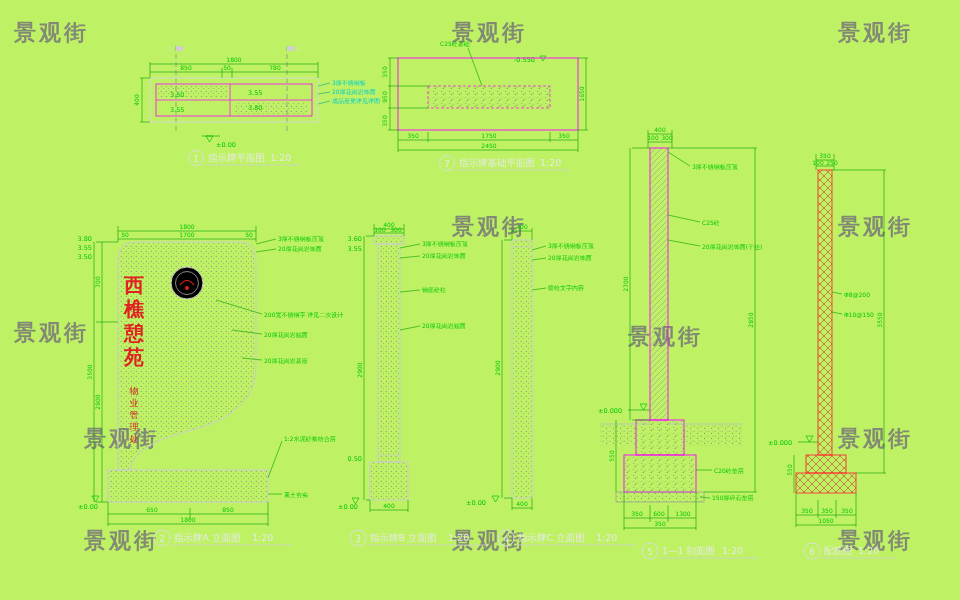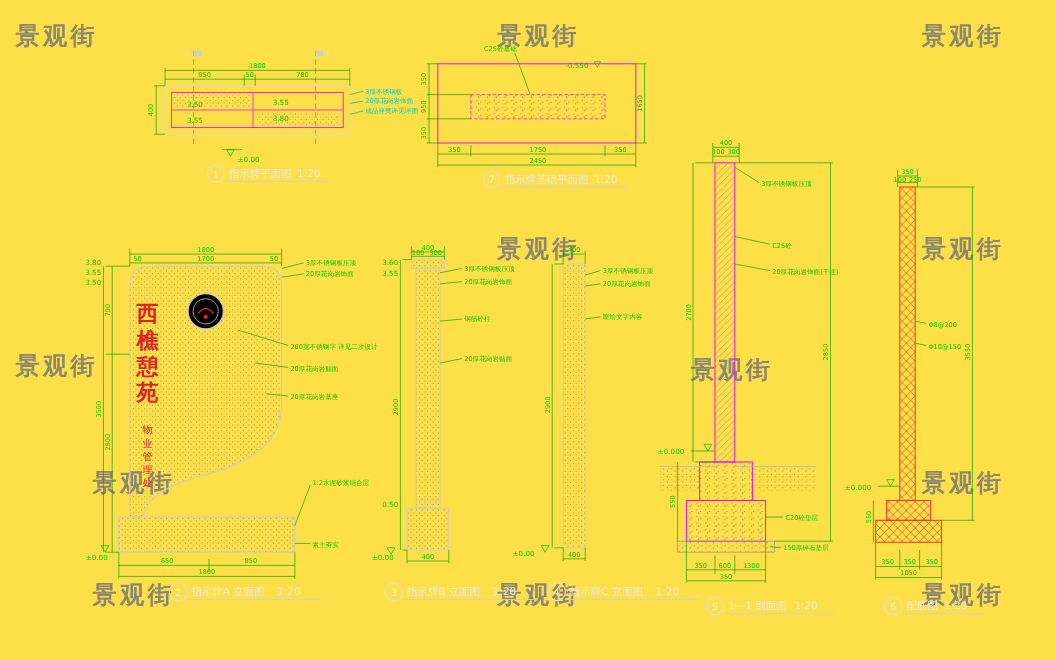--- a/index.html
+++ b/index.html
@@ -1,16 +1,16 @@
 <!DOCTYPE html>
 <html><head>
 <meta charset="utf-8">
 <style>
   html,body{margin:0;padding:0;background:#000;}
-  .stage{position:relative;width:960px;height:600px;background:#fde047;overflow:hidden;
+  .stage{position:relative;width:960px;height:600px;background:#bef264;overflow:hidden;
          font-family:"DejaVu Sans",sans-serif;}
   .wm{position:absolute;color:#787878;opacity:.85;font-size:22px;font-weight:bold;
       letter-spacing:3px;white-space:nowrap;z-index:1;}
   svg{position:absolute;left:0;top:0;z-index:2;}
   svg text{font-family:"DejaVu Sans",sans-serif;}
   .dim{fill:#00c800;font-size:6px;}
   .note{fill:#00c800;font-size:6px;}
   .notec{fill:#00cccc;font-size:6px;}
   .lvl{fill:#00c800;font-size:6.5px;}
   .cell{fill:#00c800;font-size:6.5px;}

